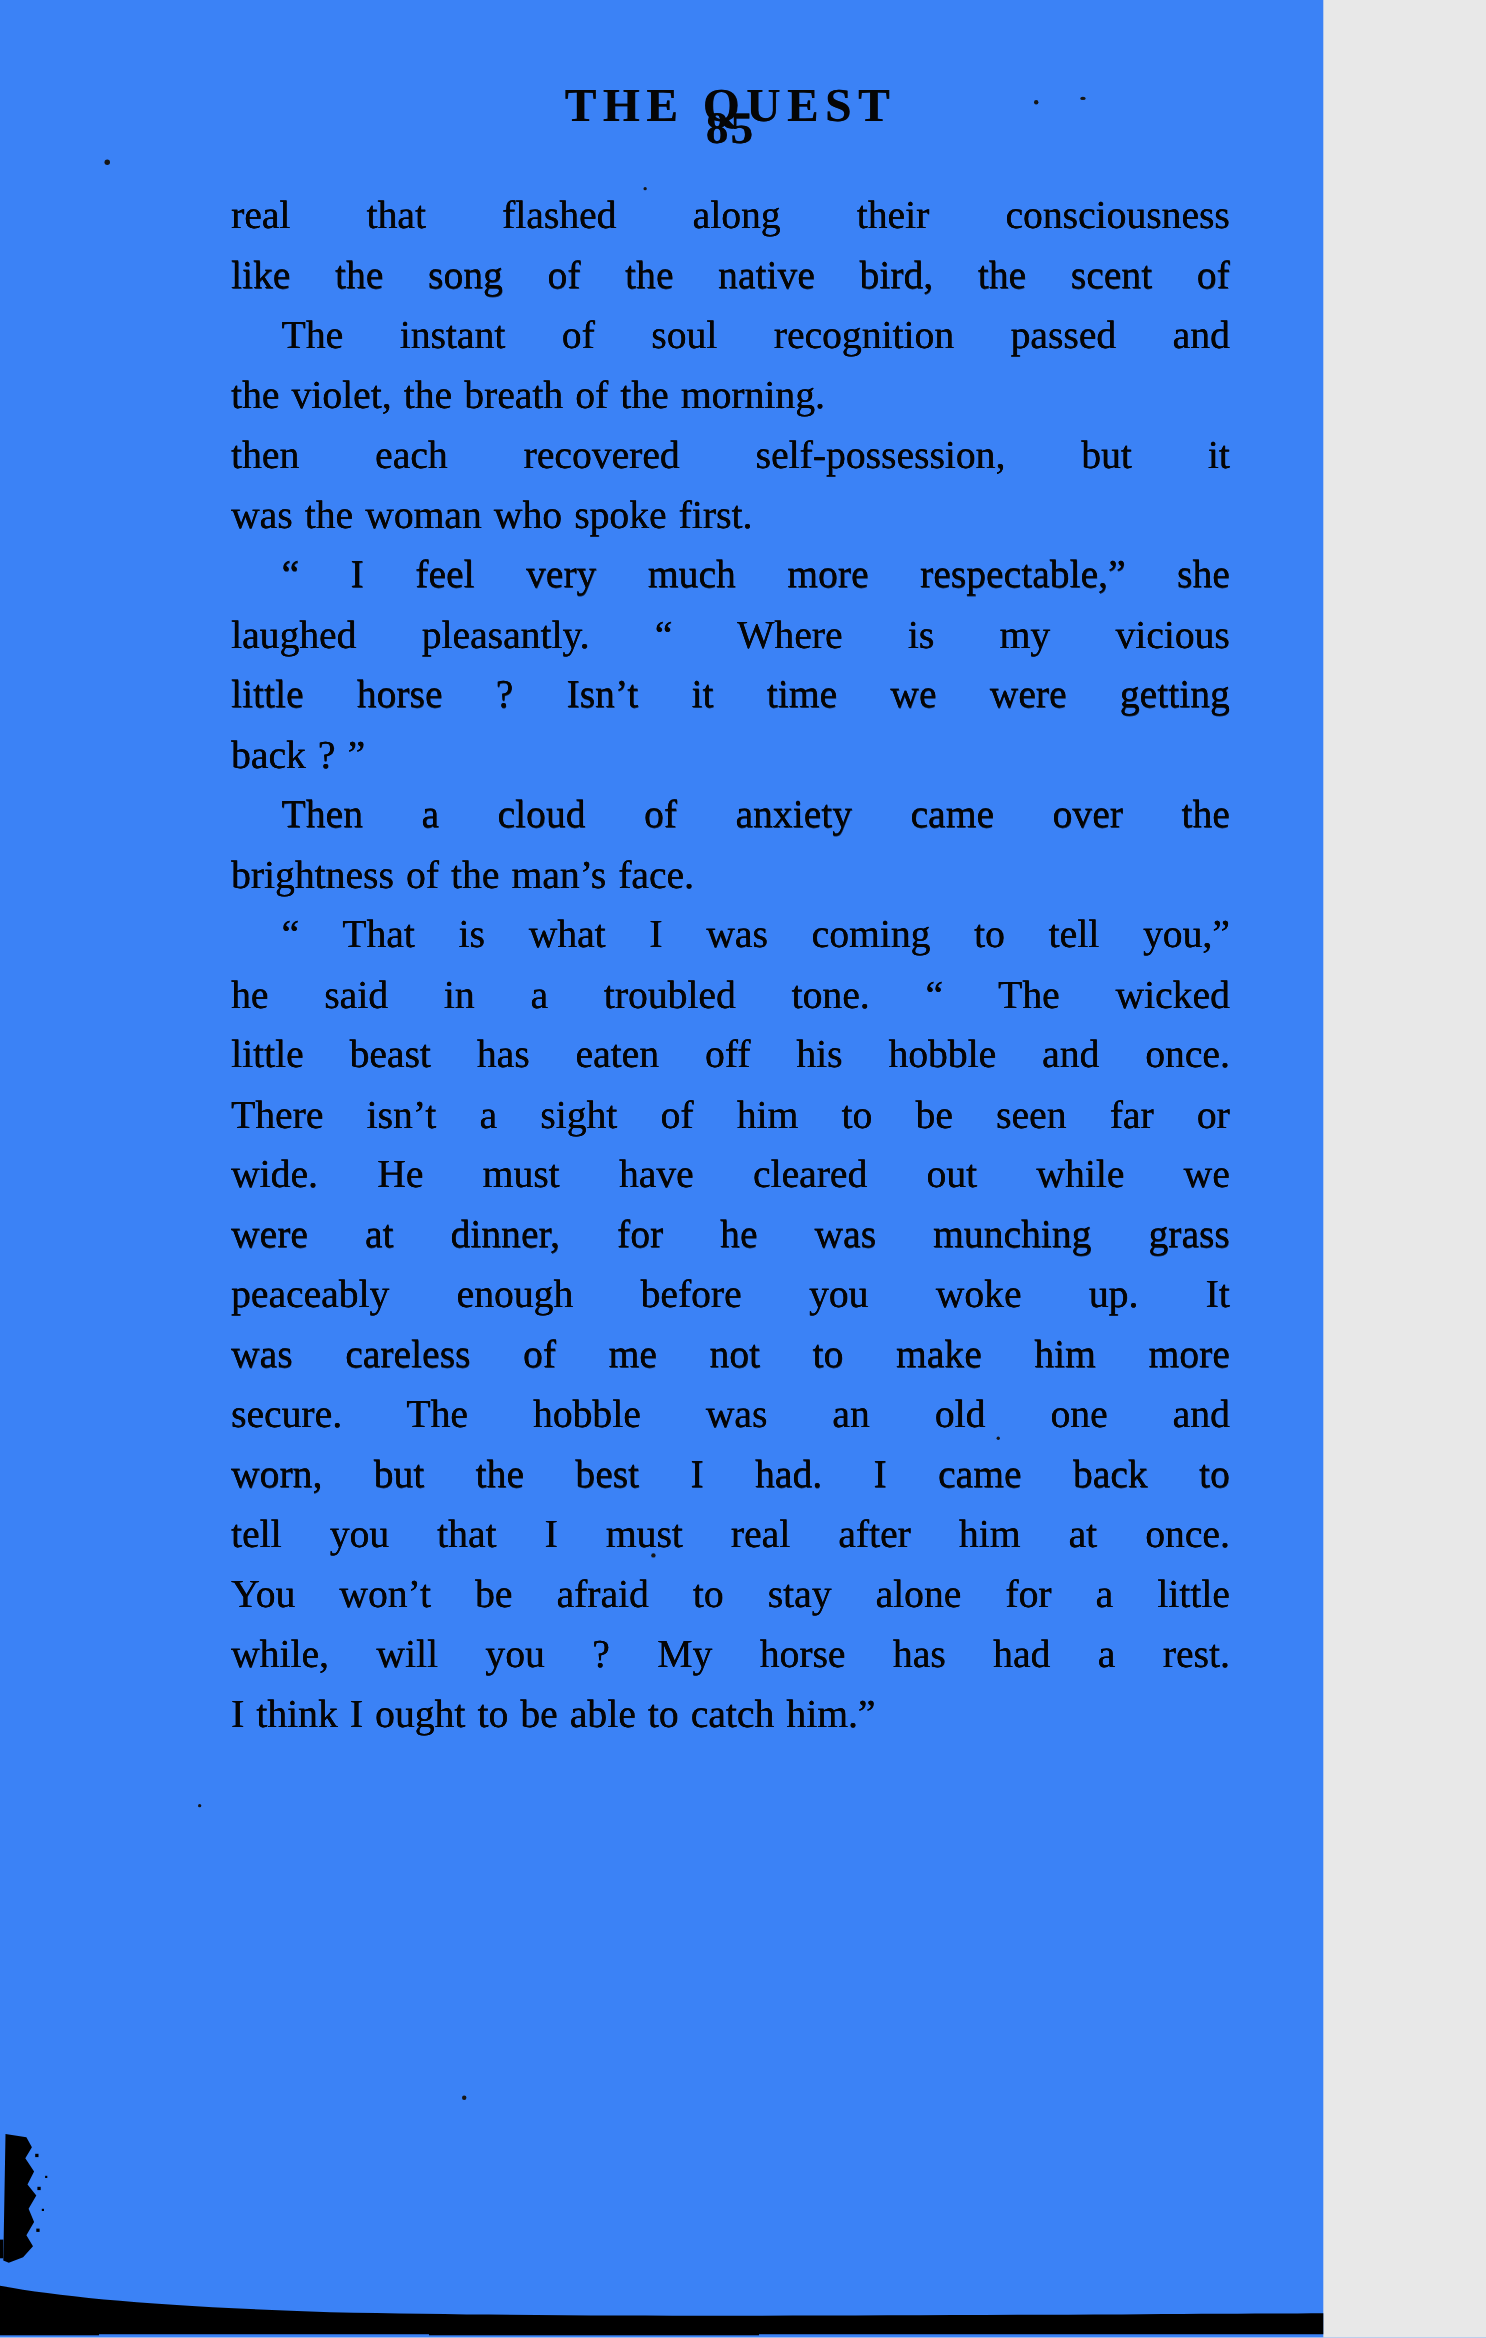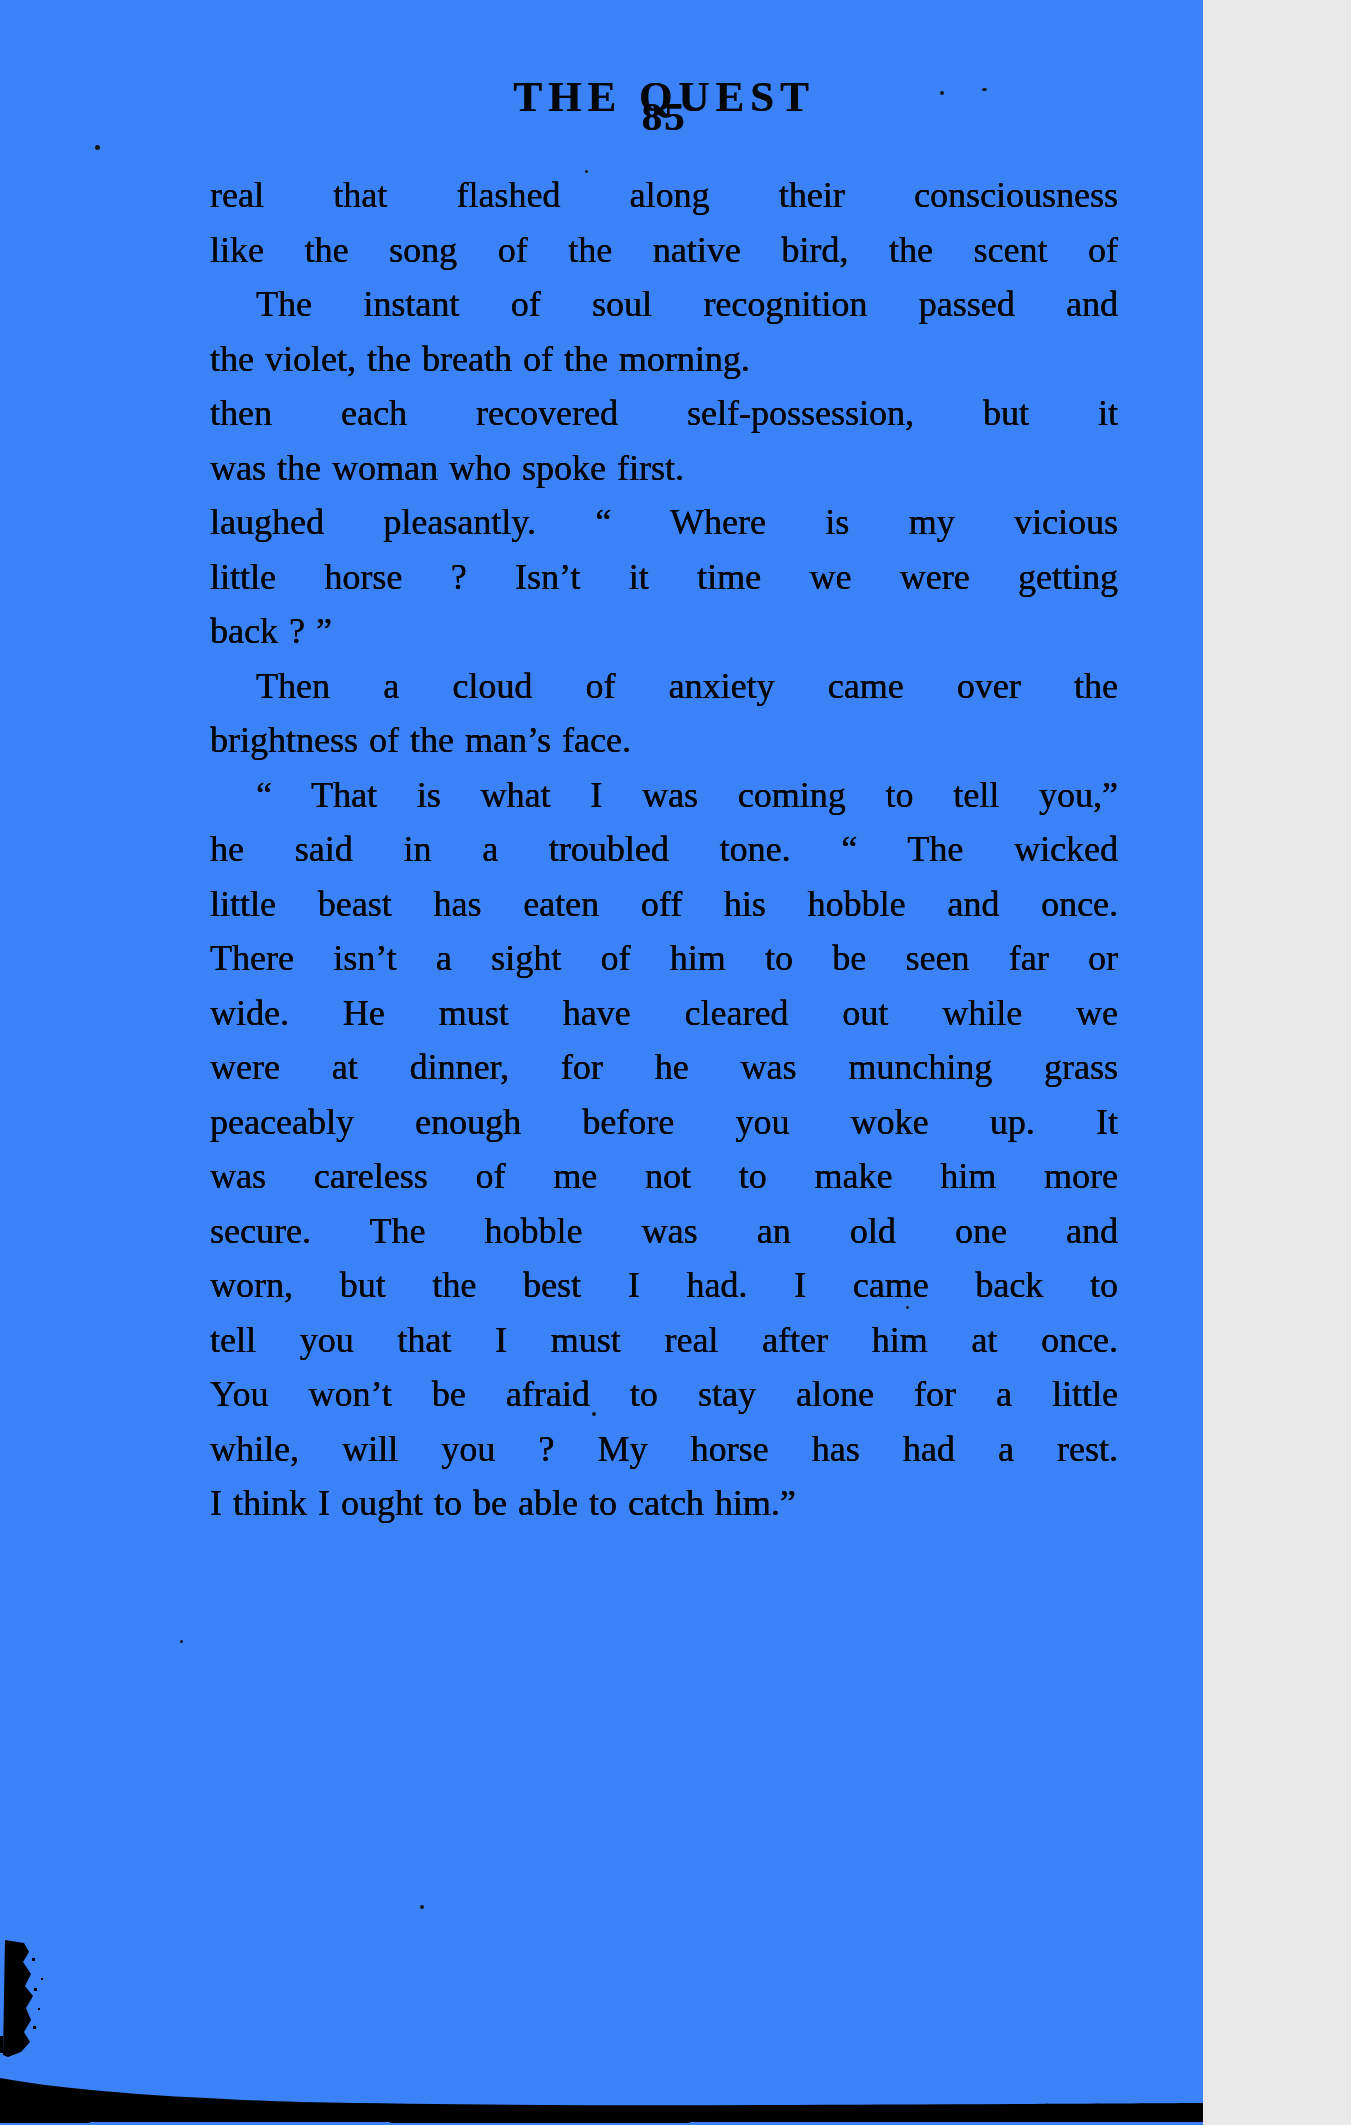--- a/index.html
+++ b/index.html
@@ -48,20 +48,21 @@
   <div class="running-head">THE QUEST</div>
   <div class="page-number">85</div>
 
   <main class="page-body">
       <div class="line">real that flashed along their consciousness</div>
       <div class="line">like the song of the native bird, the scent of</div>
       <div class="line indent">The instant of soul recognition passed and</div>
       <div class="line last">the violet, the breath of the morning.</div>
       <div class="line">then each recovered self-possession, but it</div>
       <div class="line last">was the woman who spoke first.</div>
+      <div class="line indent">“ I feel very much more respectable,” she</div>
       <div class="line">laughed pleasantly. “ Where is my vicious</div>
       <div class="line">little horse ? Isn’t it time we were getting</div>
       <div class="line last">back ? ”</div>
       <div class="line indent">Then a cloud of anxiety came over the</div>
       <div class="line last">brightness of the man’s face.</div>
       <div class="line indent">“ That is what I was coming to tell you,”</div>
       <div class="line">he said in a troubled tone. “ The wicked</div>
       <div class="line">little beast has eaten off his hobble and once.</div>
       <div class="line">There isn’t a sight of him to be seen far or</div>
       <div class="line">wide. He must have cleared out while we</div>

